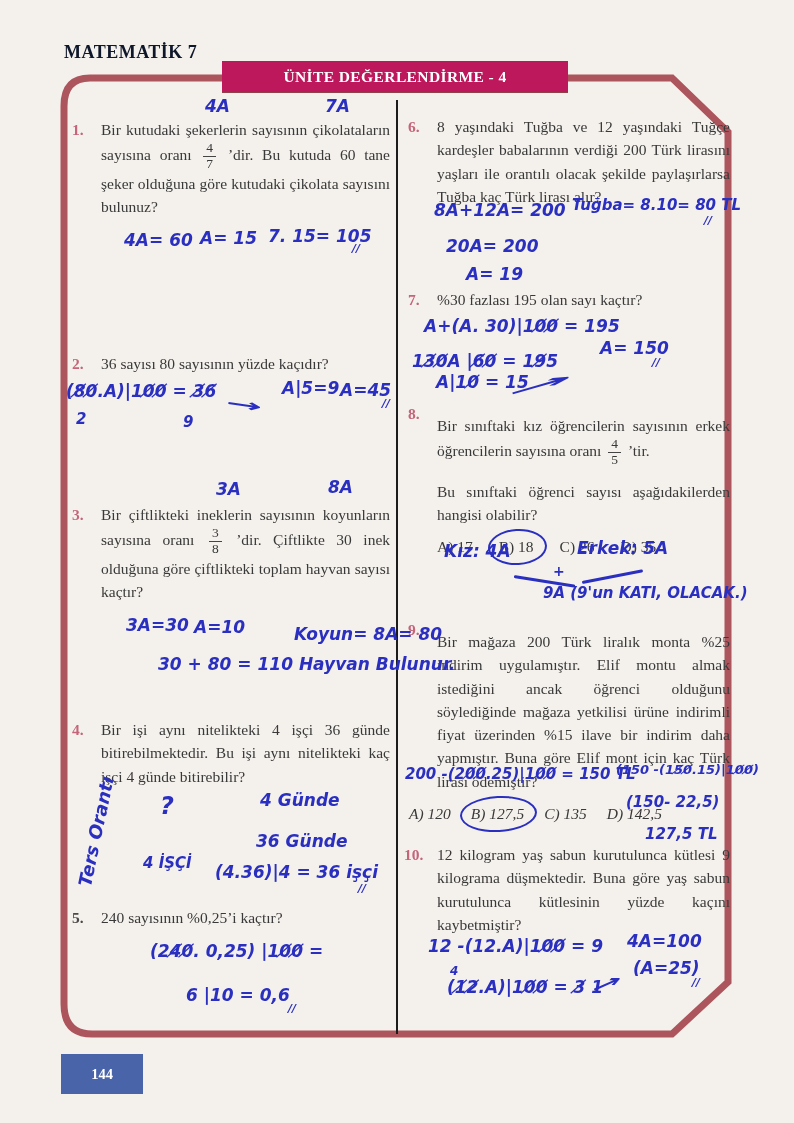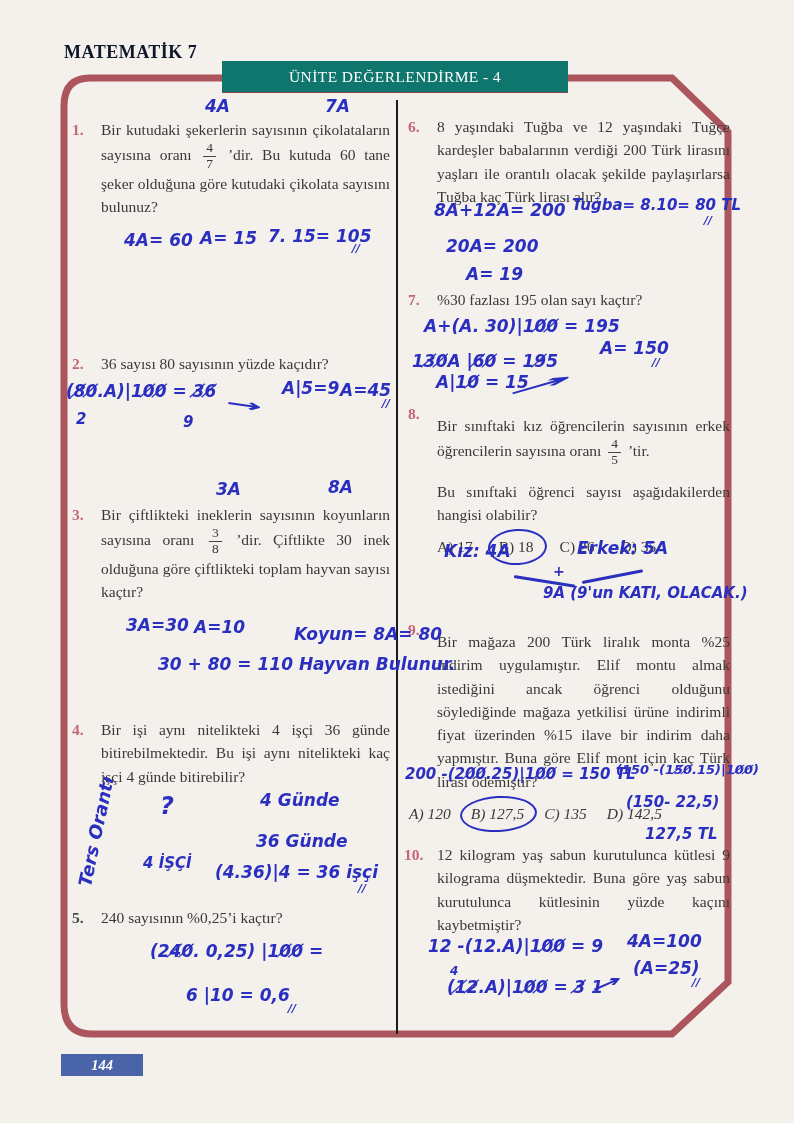--- a/index.html
+++ b/index.html
@@ -1,45 +1,45 @@
 <!DOCTYPE html>
 <html><head>
 <meta charset="utf-8">
 <style>
   html,body{margin:0;padding:0;background:#e8e6e1;}
   #page{position:relative;width:794px;height:1123px;background:#f4f1ec;overflow:hidden;
         font-family:"Liberation Serif", serif;}
   .course{position:absolute;left:64px;top:42px;font-size:18px;font-weight:bold;
           color:#0f172a;letter-spacing:.5px;}
   .frame{position:absolute;left:60px;top:74px;}
-  .banner{position:absolute;left:222px;top:61px;width:346px;height:31px;background:#0f766e;
-          color:#fff;font-weight:normal;font-size:15.5px;display:flex;align-items:center;
+  .banner{position:absolute;left:222px;top:61px;width:346px;height:31px;background:#be185d;
+          color:#fff;font-weight:bold;font-size:15.5px;display:flex;align-items:center;
           justify-content:center;letter-spacing:.4px;box-shadow:0 1px 0 #8d4349;}
   .divider{position:absolute;left:396px;top:100px;width:2px;height:934px;background:#1c1c1c;}
   .q{position:absolute;display:flex;gap:7px;font-size:15.5px;color:#393939;
      line-height:1.5;text-align:justify;}
   .q .num{color:#c4657a;font-weight:bold;min-width:22px;flex:0 0 auto;}
   .qt{flex:1;}
   .qp{margin:12px 0 9px;}
   .frac{display:inline-flex;flex-direction:column;vertical-align:middle;text-align:center;
         line-height:1.1;font-size:13.5px;padding:0 3px;}
   .frac .fn{border-bottom:1.2px solid #444;padding:0 3px;}
   .opts{display:flex;gap:26px;margin-top:6px;white-space:nowrap;}
   .opts.wide{margin-left:-28px;gap:20px;font-style:italic;}
   .opt{position:relative;}
   .opt.circled::after{content:"";position:absolute;left:-11px;right:-13px;top:-6px;bottom:-7px;
         border:2.5px solid #2a2fc0;border-radius:50%;transform:rotate(-3deg);}
   .hw{position:absolute;color:#2a2fc0;font-family:"DejaVu Sans",sans-serif;
       font-style:italic;font-weight:bold;font-size:17px;white-space:pre;
       transform-origin:left top;}
   .hw.arrow{font-style:normal;transform-origin:left center;}
   .hw.line{height:2.6px;background:#2a2fc0;border-radius:2px;transform-origin:left center;}
-  .pagebox{position:absolute;left:61px;top:1054px;width:82px;height:22px;background:#4a64a9;
+  .pagebox{position:absolute;left:61px;top:1054px;width:82px;height:40px;background:#4a64a9;
         color:#fff;font-weight:bold;font-size:14.5px;display:flex;align-items:center;
-        justify-content:center;font-style:italic;}
+        justify-content:center;}
 </style>
 </head>
 <body>
 
 <div id="page">
 
   <div class="course">MATEMATİK 7</div>
 
   <svg class="frame" width="672" height="964" viewBox="0 0 672 964">
     <path d="M 30 4 L 612 4 L 668 58 L 668 908 L 612 960 L 32 960 Q 4 960 4 930 L 4 32 Q 4 4 30 4 Z" fill="none" stroke="#ac555c" stroke-width="7"></path>

